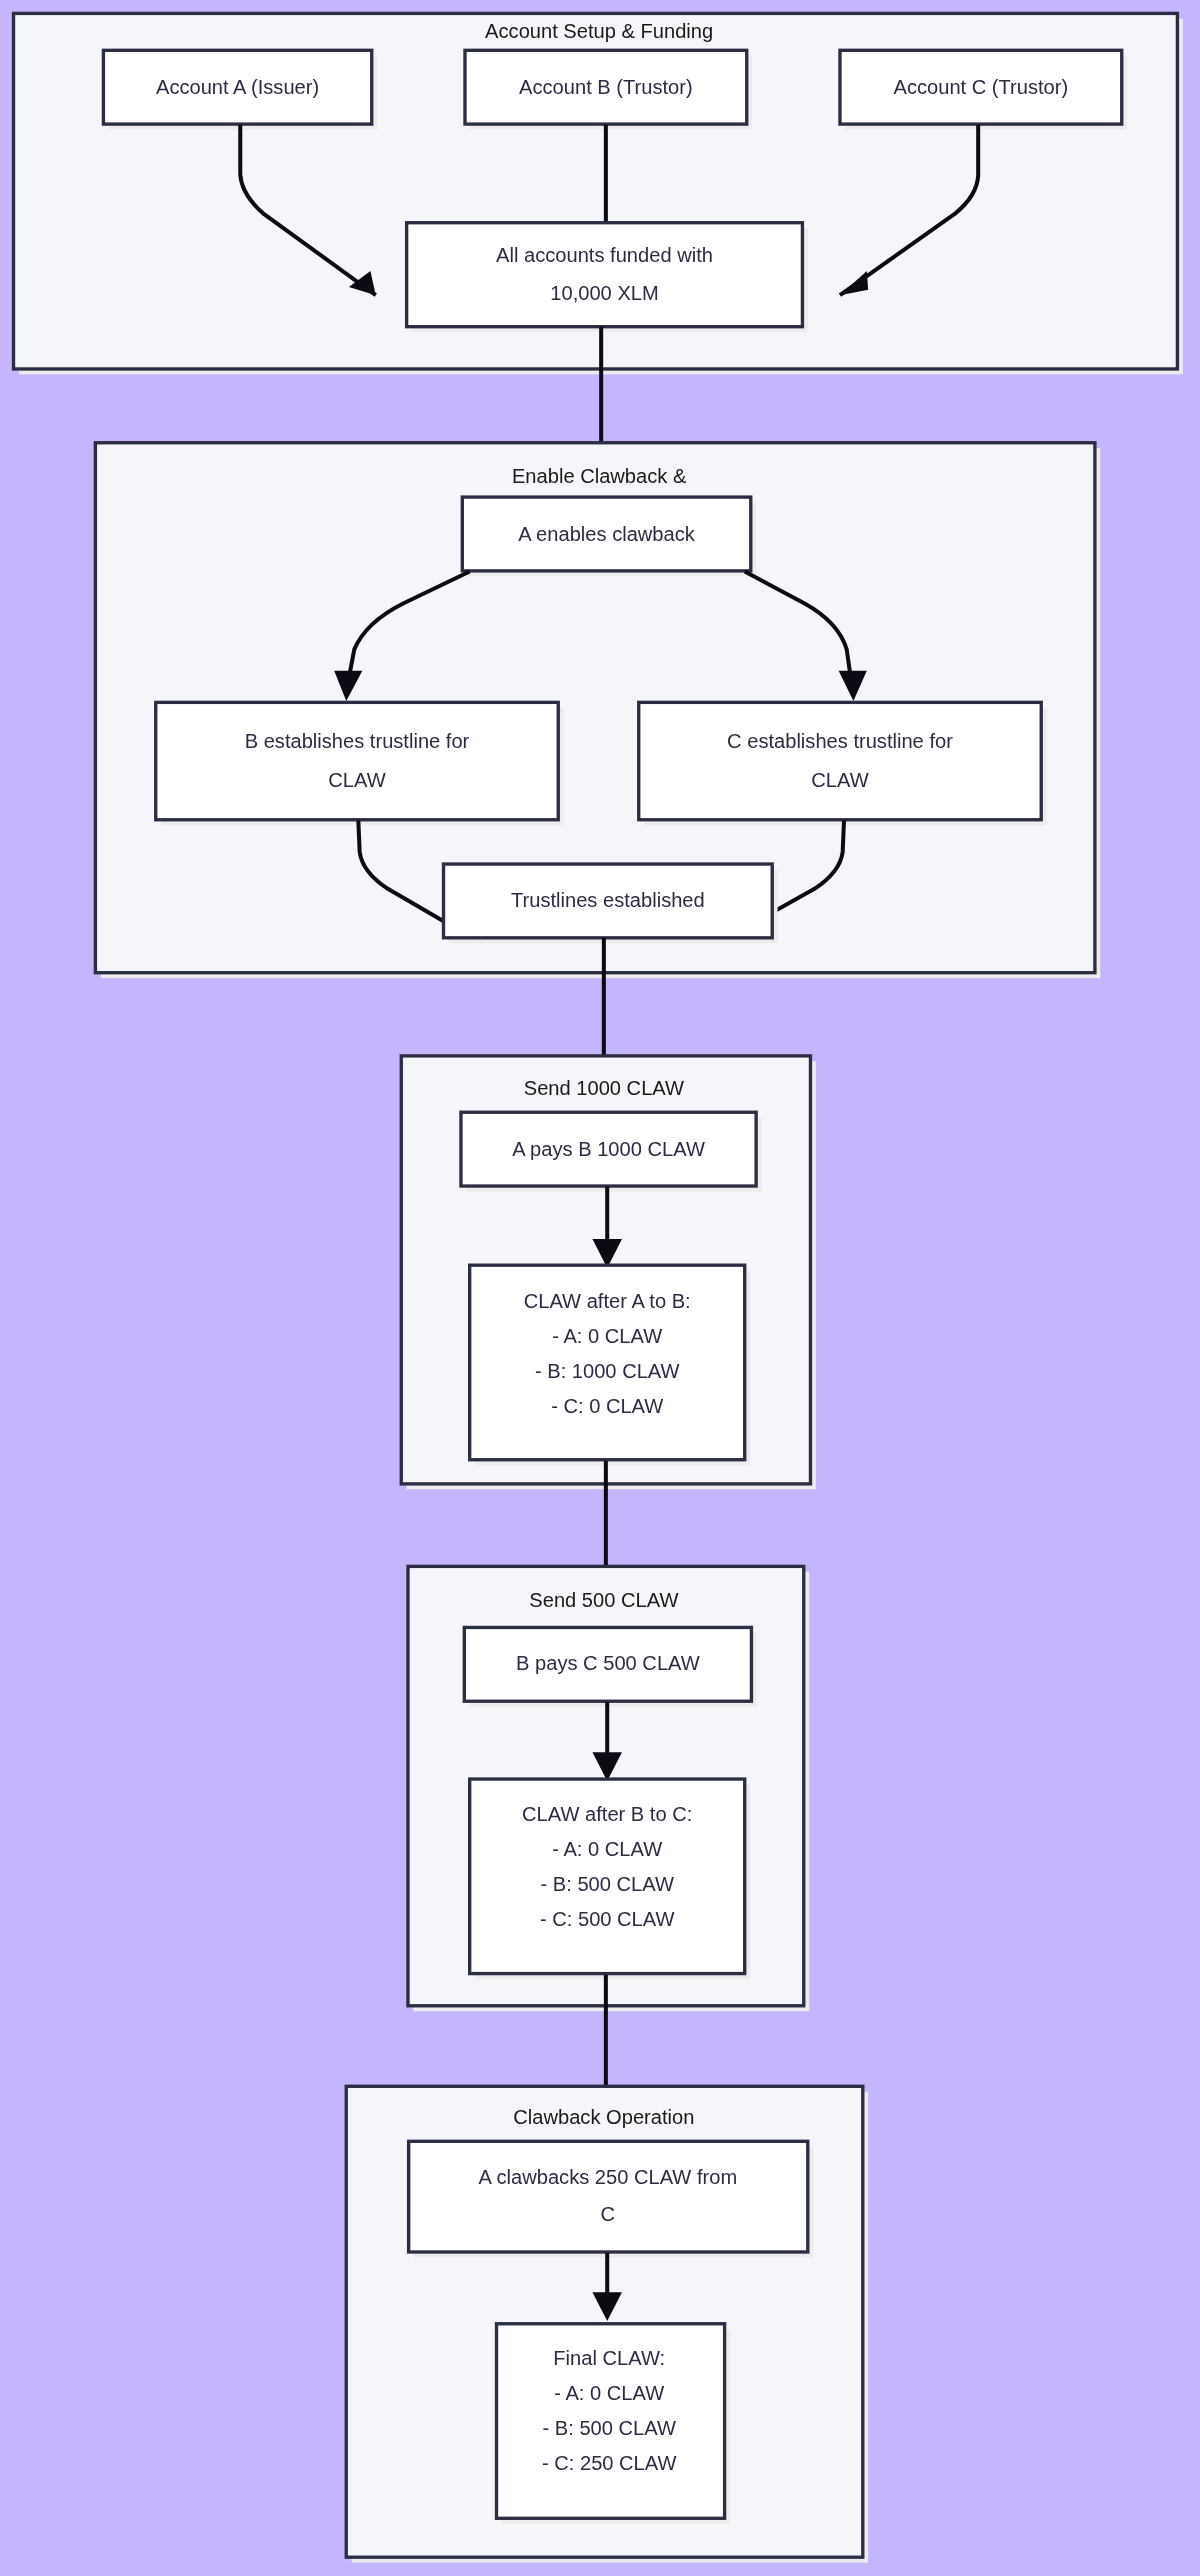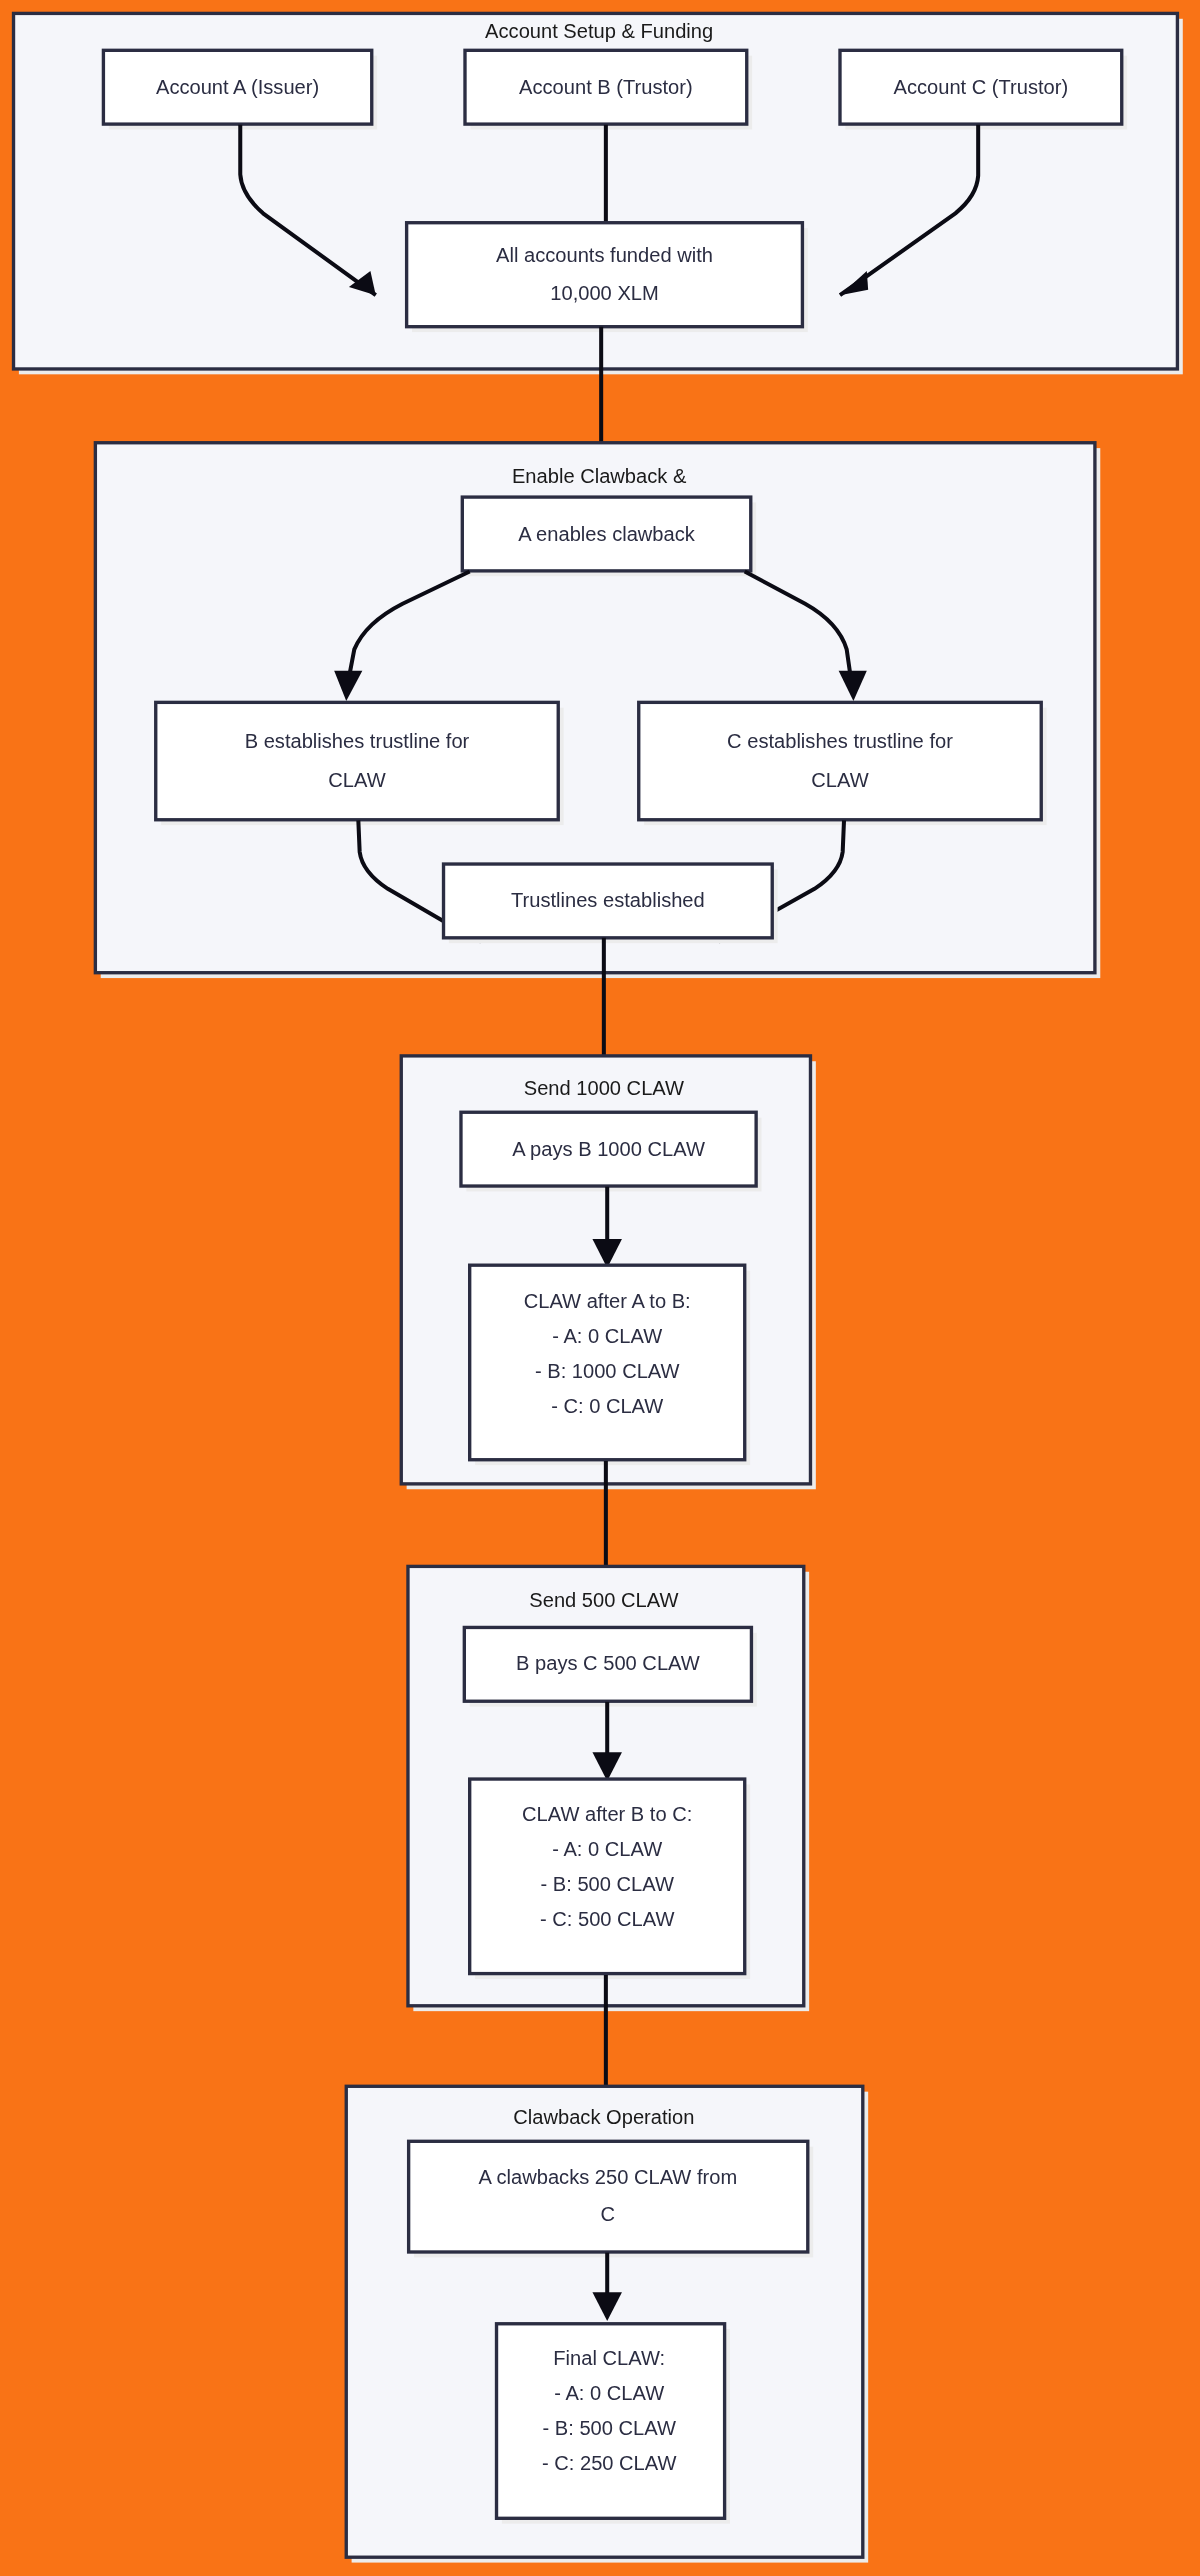--- a/index.html
+++ b/index.html
@@ -7,21 +7,21 @@
     padding: 0;
     background: #ffffff;
   }
   body {
     font-family: "Liberation Sans", sans-serif;
   }
   #diagram-root {
     position: relative;
     width: 1201px;
     height: 2576px;
-    background: #f97316;
+    background: #c4b5fd;
     overflow: hidden;
   }
   svg.flow {
     position: absolute;
     top: 0;
     left: 0;
     width: 1201px;
     height: 2576px;
     display: block;
   }

